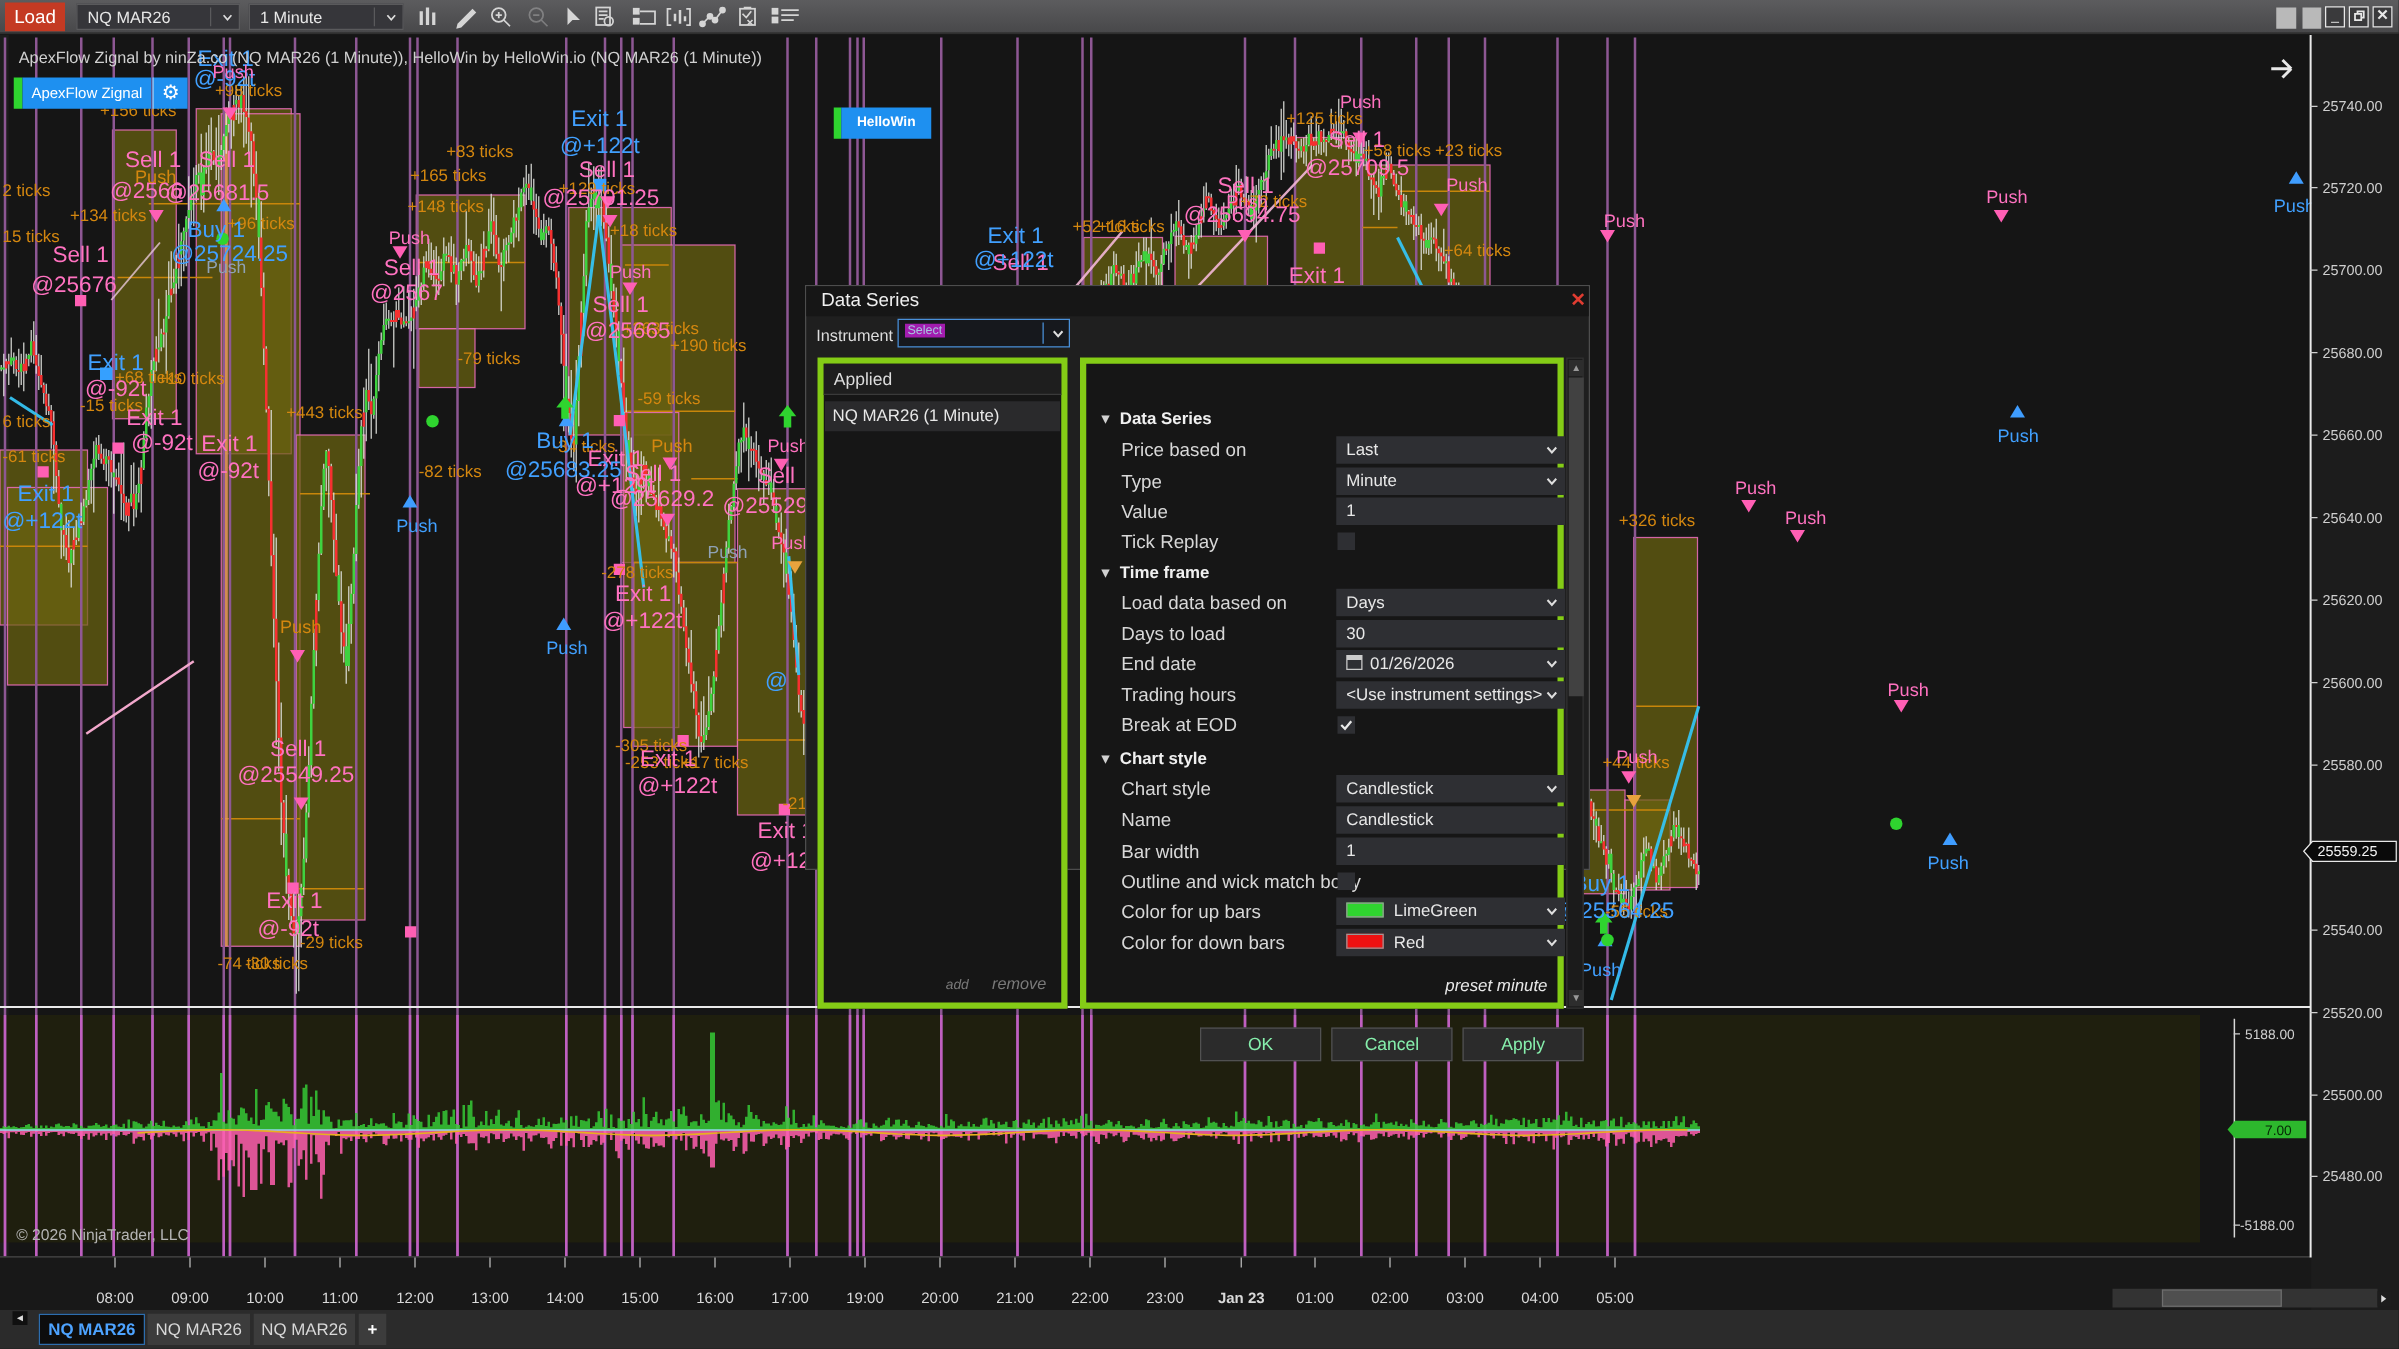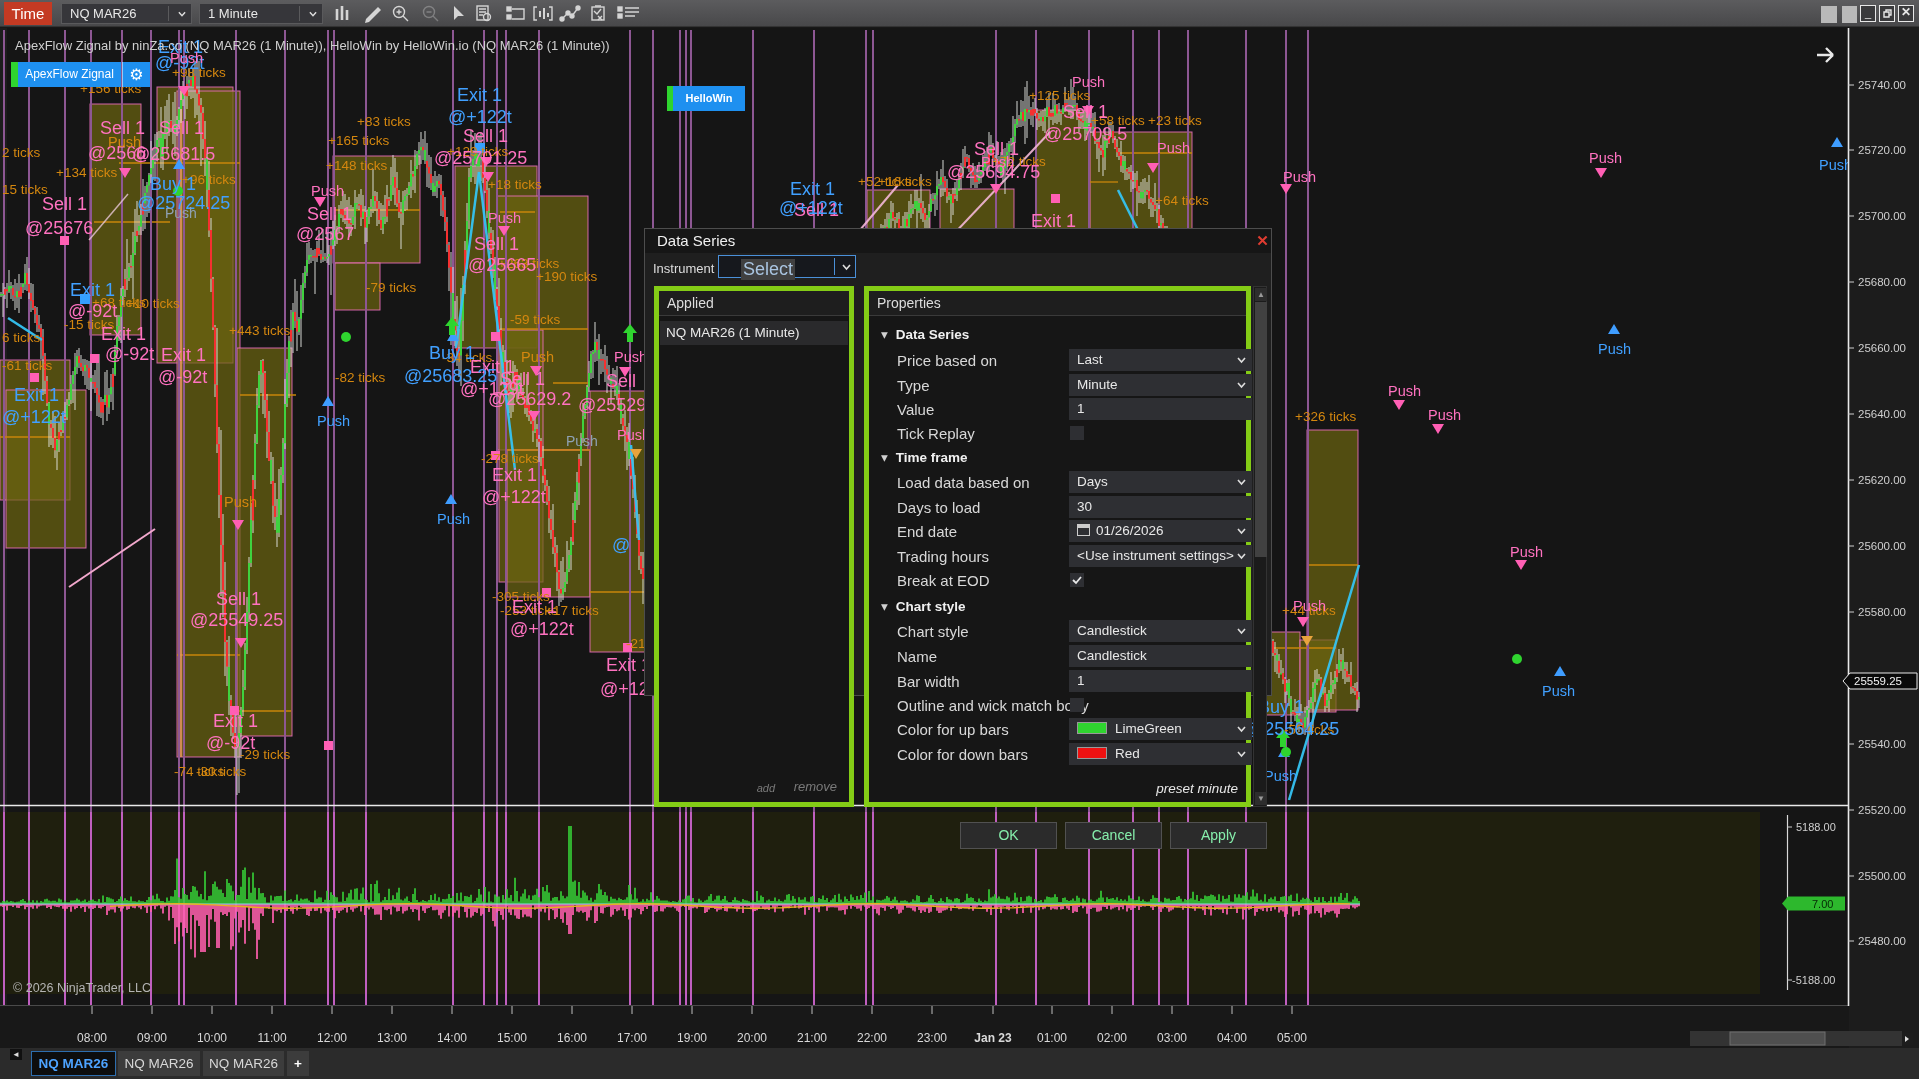--- a/index.html
+++ b/index.html
@@ -343,21 +343,21 @@
       <rect x="1902" y="1033" width="11" height="12" fill="#1d1d1d"></rect>
       <path d="M1905 1036l4 3l-4 3z" fill="#dddddd"></path>
     </svg>
     <div class="abs" style="left:15px;top:38px;color:#d0d0d0;font-size:13px;z-index:2">ApexFlow Zignal by ninZa.co (NQ MAR26 (1 Minute)), HelloWin by HelloWin.io (NQ MAR26 (1 Minute))</div>
 <div class="abs" style="left:11px;top:62px;width:7px;height:25px;background:#2fd42f;z-index:2"></div>
 <div class="abs" style="left:18px;top:62px;width:103px;height:25px;background:#1e90f0;color:#fff;font-size:12px;font-weight:normal;text-align:center;line-height:25px;white-space:nowrap;z-index:2">ApexFlow Zignal</div>
 <div class="abs" style="left:122px;top:62px;width:28px;height:25px;background:#1e90f0;border-left:1px solid #9cc9f0;color:#fff;font-size:16px;text-align:center;line-height:25px;z-index:2">⚙</div>
 <div class="abs" style="left:667px;top:86px;width:6px;height:25px;background:#2fd42f;z-index:2"></div>
 <div class="abs" style="left:673px;top:86px;width:72px;height:25px;background:#1e90f0;color:#fff;font-size:11px;font-weight:bold;text-align:center;line-height:25px;z-index:2">HelloWin</div>
     <div id="titlebar">
-<div id="chartbtn">Time</div>
+<div id="chartbtn">Load</div>
 <div class="dd" style="left:61px;width:131px">NQ MAR26<div class="sep"></div><svg class="chev" width="9" height="8" viewBox="0 0 9 8">
           <path d="M1 2l3.5 4L8 2" stroke="#ddd" stroke-width="1.6" fill="none"></path>
         </svg></div>
 <div class="dd" style="left:199px;width:124px">1 Minute<div class="sep"></div><svg class="chev" width="9" height="8" viewBox="0 0 9 8">
           <path d="M1 2l3.5 4L8 2" stroke="#ddd" stroke-width="1.6" fill="none"></path>
         </svg></div>
 <svg class="abs" style="left:330px;top:3px" width="320" height="21" viewBox="0 0 320 21">
 <g stroke="#d5d5d5" fill="none" stroke-width="1.4">
 <g>
             <path d="M7 6v11M12 3v14M17 7v10" stroke-width="2.6"></path>
@@ -410,34 +410,33 @@
 <svg width="12" height="11" viewBox="0 0 12 11" style="margin:1px">
           <path d="M3 4h5v5H3zM5 4V2h5v5H8" stroke="#e8e8e8" fill="none" stroke-width="1.4"></path>
         </svg></div>
 <div class="winbtn" style="left:1898px;width:16px;text-align:center;font-size:12px;line-height:13px;font-weight:bold">✕</div>
 </div>
     <div id="dialog">
 <div id="dlg-title">Data Series</div>
 <div class="abs" style="left:609px;top:3px;width:17px;height:17px;color:#e03c31;font-weight:bold;font-size:15px;text-align:center;line-height:17px">✕</div>
 <div class="abs" style="left:8px;top:32px;font-size:13px;color:#ddd">Instrument</div>
 <div class="abs" style="left:73px;top:26px;width:138px;height:23px;background:#16181d;border:1px solid #4a90d9">
-  <span style="position:absolute;left:22px;top:3px;background:#404040;color:#a9c4e0;font-size:18px;padding:0 2px">Select</span>
+  <span style="position:absolute;left:5px;top:3px;background:#a21caf;color:#a9c4e0;font-size:10px;padding:0 2px">Select</span>
   <span style="position:absolute;right:20px;top:2px;bottom:2px;width:1px;background:#4a90d9"></span>
   <svg style="position:absolute;right:4px;top:7px" width="9" height="8" viewBox="0 0 9 8">
           <path d="M1 2l3.5 4L8 2" stroke="#ddd" stroke-width="1.6" fill="none"></path>
         </svg>
       </div>
 <div class="panel" style="left:9px;top:57px;width:200px;height:521px">
   <div class="phead">Applied</div>
   <div style="position:absolute;left:1px;top:30px;right:1px;height:24px;background:#2a2a2c;color:#e8e8e8;font-size:13.5px;line-height:24px;padding-left:6px">NQ MAR26 (1 Minute)</div>
   <div style="position:absolute;right:74px;bottom:8px;color:#7a7a7a;font-style:italic;font-size:11px">add</div>
   <div style="position:absolute;right:12px;bottom:8px;color:#7a7a7a;font-style:italic;font-size:13px">remove</div>
 </div>
 <div class="panel" style="left:219px;top:57px;width:387px;height:521px">
-  <div class="phead">Properties</div>
   <div class="group" style="top:35px">Data Series</div>
         <div class="plabel" style="top:61px">Price based on</div>
         <div class="field" style="top:58px">Last<svg class="chev" width="9" height="8" viewBox="0 0 9 8">
             <path d="M1 2l3.5 4L8 2" stroke="#ddd" stroke-width="1.6" fill="none"></path>
           </svg></div>
         <div class="plabel" style="top:85.5px">Type</div>
         <div class="field" style="top:82.5px">Minute<svg class="chev" width="9" height="8" viewBox="0 0 9 8">
             <path d="M1 2l3.5 4L8 2" stroke="#ddd" stroke-width="1.6" fill="none"></path>
           </svg></div>
         <div class="plabel" style="top:110px">Value</div>

